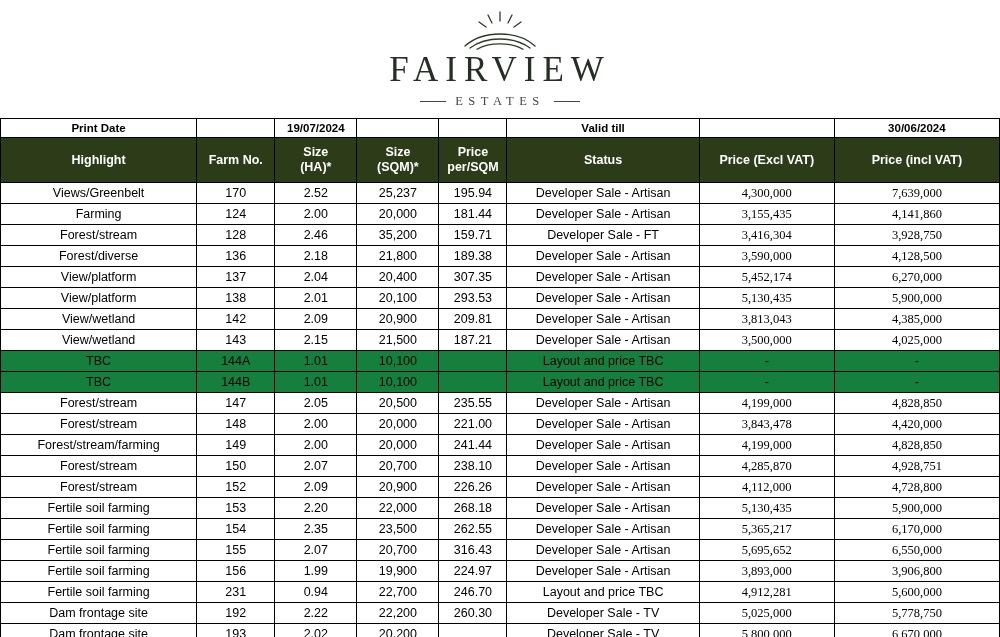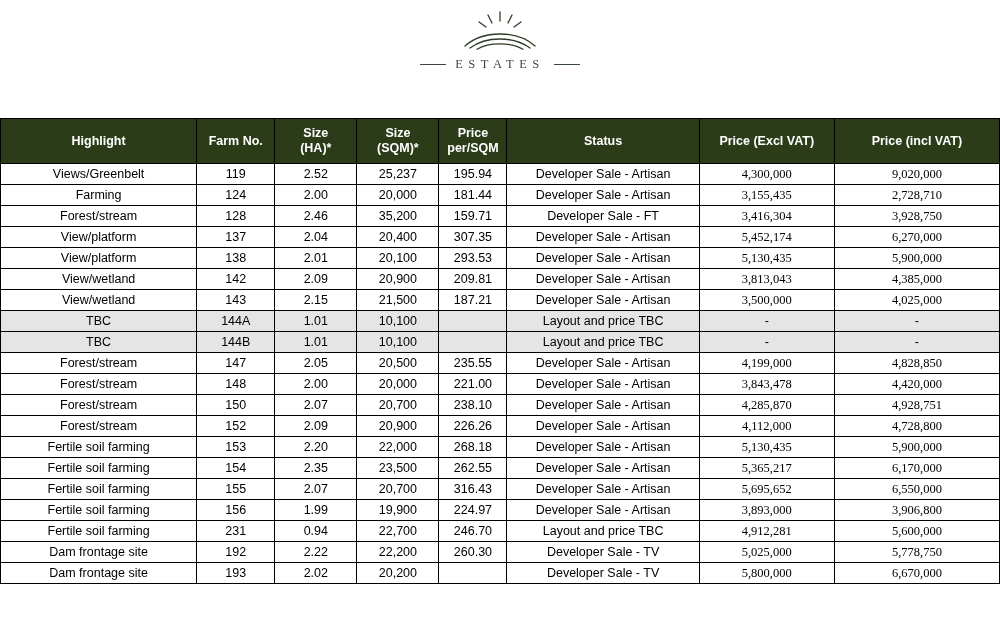--- a/index.html
+++ b/index.html
@@ -106,21 +106,21 @@
     display: block;
   }
 
   
   tr.row td {
     height: 20px;
     line-height: 20px;
     font-size: 12.5px;
   }
   tr.row.tbc td {
-    background: #e5e5e5;
+    background: #15803d;
   }
   td.right { text-align: right; padding-right: 6px; font-family: Liberation Serif, serif; }
 
   
   col.c-high { width: 196px; }
   col.c-farm { width: 78px; }
   col.c-ha   { width: 82px; }
   col.c-sqm  { width: 82px; }
   col.c-psqm { width: 68px; }
   col.c-stat { width: 192px; }
@@ -142,39 +142,50 @@
           <line x1="22" y1="12" x2="29" y2="17"></line>
           <line x1="64" y1="12" x2="57" y2="17"></line>
         </g>
         <g stroke="#2f3b26" stroke-width="1.3" fill="none" stroke-linecap="round">
           <path d="M8 36 C 26 20, 60 20, 78 36"></path>
           <path d="M13 38 C 29 26, 57 26, 73 38"></path>
           <path d="M20 39.2 C 32 32, 54 32, 66 39.2"></path>
         </g>
       </svg>
     </span>
+    <div class="logo-title">FAIRVIEW</div>
     <div class="logo-sub-row">
       <span class="logo-sub-line"></span>
       <span class="logo-sub">ESTATES</span>
       <span class="logo-sub-line"></span>
     </div>
   </div>
 
   <table class="sheet">
     <colgroup>
       <col class="c-high">
         <col class="c-farm">
         <col class="c-ha">
         <col class="c-sqm">
       <col class="c-psqm">
         <col class="c-stat">
         <col class="c-excl">
         <col class="c-incl">
     </colgroup>
     <tbody>
+      <tr class="meta">
+        <td class="meta-label">Print Date</td>
+        <td class="meta-blank"></td>
+        <td>19/07/2024</td>
+        <td class="meta-blank"></td>
+        <td class="meta-blank"></td>
+        <td>Valid till</td>
+        <td class="meta-blank"></td>
+        <td>30/06/2024</td>
+      </tr>
       <tr class="head">
         <th>Highlight</th>
         <th>Farm No.</th>
         <th>
           <span class="two-line">Size</span>
           <span class="two-line">(HA)*</span>
         </th>
         <th>
           <span class="two-line">Size</span>
           <span class="two-line">(SQM)*</span>
@@ -184,47 +195,57 @@
           <span class="two-line">per/SQM</span>
         </th>
         <th>Status</th>
         <th>Price (Excl VAT)</th>
         <th>Price (incl VAT)</th>
       </tr>
     </tbody>
     <tbody id="rows-body">
         <tr class="row">
           <td>Views/Greenbelt</td>
-          <td>119</td>
+          <td>170</td>
           <td>2.52</td>
           <td>25,237</td>
           <td>195.94</td>
           <td>Developer Sale - Artisan</td>
           <td class="right">4,300,000</td>
-          <td class="right">9,020,000</td>
+          <td class="right">7,639,000</td>
         </tr>
         <tr class="row">
           <td>Farming</td>
           <td>124</td>
           <td>2.00</td>
           <td>20,000</td>
           <td>181.44</td>
           <td>Developer Sale - Artisan</td>
           <td class="right">3,155,435</td>
-          <td class="right">2,728,710</td>
+          <td class="right">4,141,860</td>
         </tr>
         <tr class="row">
           <td>Forest/stream</td>
           <td>128</td>
           <td>2.46</td>
           <td>35,200</td>
           <td>159.71</td>
           <td>Developer Sale - FT</td>
           <td class="right">3,416,304</td>
           <td class="right">3,928,750</td>
+        </tr>
+        <tr class="row">
+          <td>Forest/diverse</td>
+          <td>136</td>
+          <td>2.18</td>
+          <td>21,800</td>
+          <td>189.38</td>
+          <td>Developer Sale - Artisan</td>
+          <td class="right">3,590,000</td>
+          <td class="right">4,128,500</td>
         </tr>
         <tr class="row">
           <td>View/platform</td>
           <td>137</td>
           <td>2.04</td>
           <td>20,400</td>
           <td>307.35</td>
           <td>Developer Sale - Artisan</td>
           <td class="right">5,452,174</td>
           <td class="right">6,270,000</td>
@@ -293,20 +314,30 @@
           <td>Forest/stream</td>
           <td>148</td>
           <td>2.00</td>
           <td>20,000</td>
           <td>221.00</td>
           <td>Developer Sale - Artisan</td>
           <td class="right">3,843,478</td>
           <td class="right">4,420,000</td>
         </tr>
         <tr class="row">
+          <td>Forest/stream/farming</td>
+          <td>149</td>
+          <td>2.00</td>
+          <td>20,000</td>
+          <td>241.44</td>
+          <td>Developer Sale - Artisan</td>
+          <td class="right">4,199,000</td>
+          <td class="right">4,828,850</td>
+        </tr>
+        <tr class="row">
           <td>Forest/stream</td>
           <td>150</td>
           <td>2.07</td>
           <td>20,700</td>
           <td>238.10</td>
           <td>Developer Sale - Artisan</td>
           <td class="right">4,285,870</td>
           <td class="right">4,928,751</td>
         </tr>
         <tr class="row">

